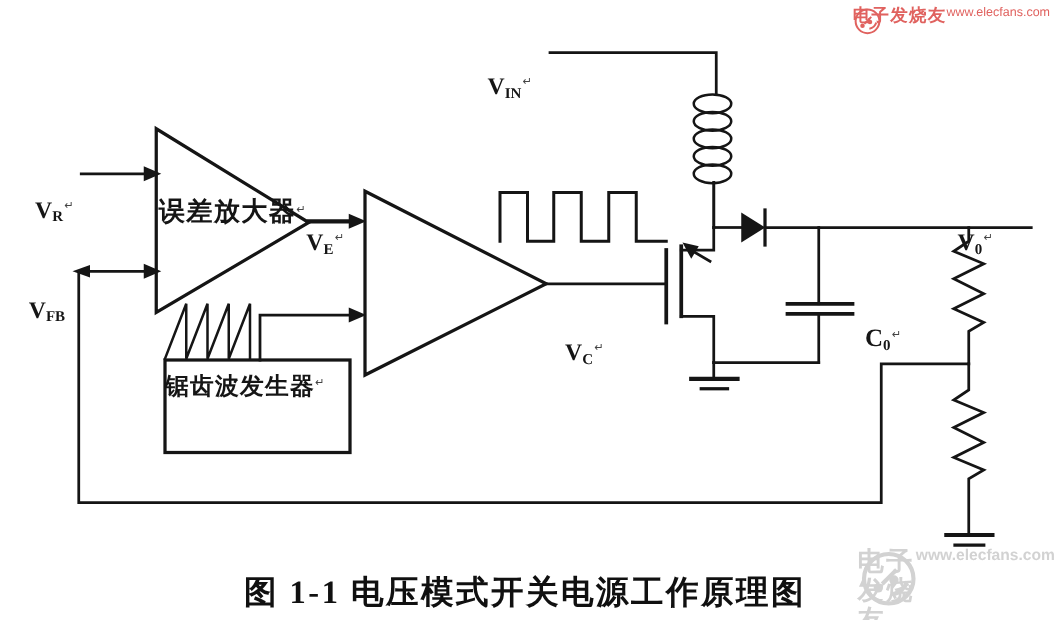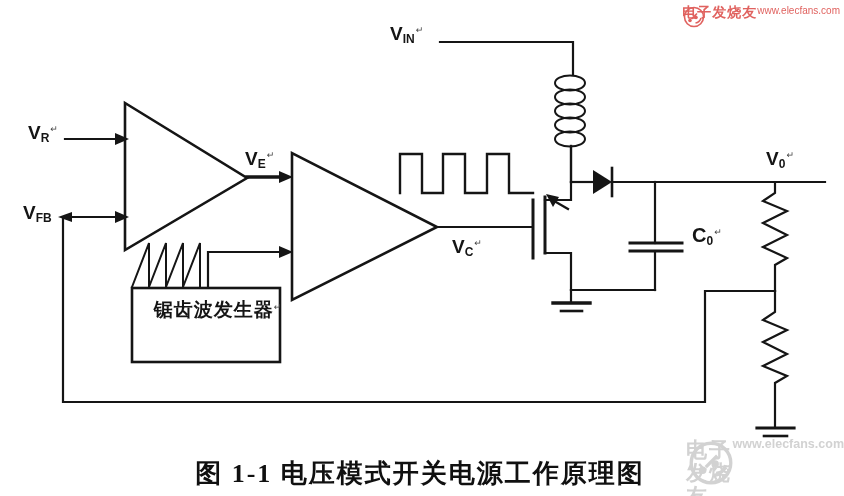--- a/index.html
+++ b/index.html
@@ -2,21 +2,21 @@
 <html><head>
 <meta charset="utf-8">
 <style>
   html,body{margin:0;padding:0;background:#ffffff;}
   .stage{
     position:relative;width:844px;height:496px;background:#ffffff;overflow:hidden;
     font-family:"Liberation Sans",sans-serif;color:#151515;
   }
   .stage svg{position:absolute;left:0;top:0;}
   .lbl{position:absolute;white-space:nowrap;line-height:1;color:#151515;}
-  .sig{font-family:Liberation Sans, sans-serif;font-weight:bold;}
+  .sig{font-family:Liberation Serif, serif;font-weight:bold;margin-top:36px;}
   .sig .base{font-size:19px;}
   .sig .sub{font-size:12px;vertical-align:-3px;letter-spacing:0;}
   .sig .mark{font-size:9px;vertical-align:7px;margin-left:1px;color:#444;font-weight:normal;}
   .blocklbl{font-weight:bold;letter-spacing:1px;}
   .blocklbl .mark{font-size:9px;vertical-align:6px;color:#444;font-weight:normal;}
   .caption{
     position:absolute;left:0;top:456px;width:840px;text-align:center;
     font-family:"Liberation Serif",serif;font-size:26px;font-weight:bold;
     letter-spacing:2px;color:#101010;
   }
@@ -137,23 +137,26 @@
   </div>
 
   <div class="lbl sig" style="left:766px;top:149px;">
     <span class="base">V</span><span class="sub">0</span><span class="mark">↵</span>
   </div>
 
   <div class="lbl sig" style="left:692px;top:225px;">
     <span class="base" style="font-size:20px;">C</span><span class="sub">0</span><span class="mark">↵</span>
   </div>
 
+  <div class="lbl blocklbl" style="left:127px;top:159px;font-size:21px;">
+    <span>误差放大器</span><span class="mark">↵</span>
+  </div>
 
 
-  <div class="lbl blocklbl" style="left:132px;top:300px;width:172px;text-align:center;font-size:19px;">
+  <div class="lbl blocklbl" style="left:132px;top:300px;width:172px;font-size:19px;">
     <span>锯齿波发生器</span><span class="mark">↵</span>
   </div>
 
   <div class="caption">图 1-1 电压模式开关电源工作原理图</div>
 
   <div class="wm wm-top">
     <svg width="24" height="24" viewBox="0 0 24 24" fill="none" stroke="currentColor" stroke-width="1.6">
       <circle cx="12" cy="12" r="9.5"></circle>
       <circle cx="8" cy="15.5" r="1.8" fill="currentColor" stroke="none"></circle>
       <circle cx="14" cy="12.5" r="1.8" fill="currentColor" stroke="none"></circle>

